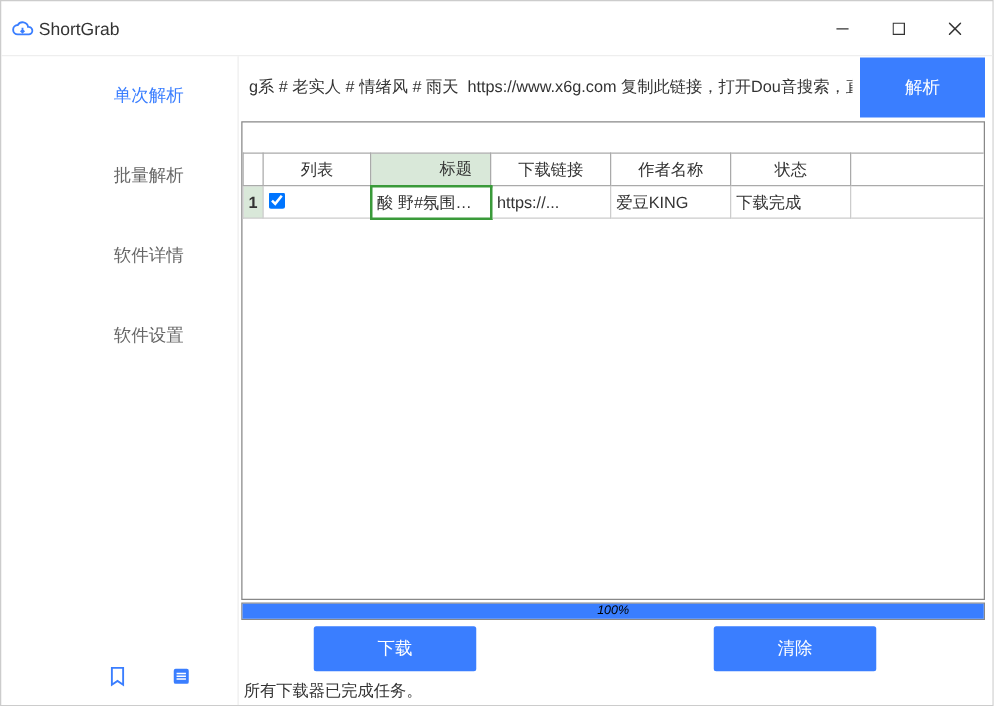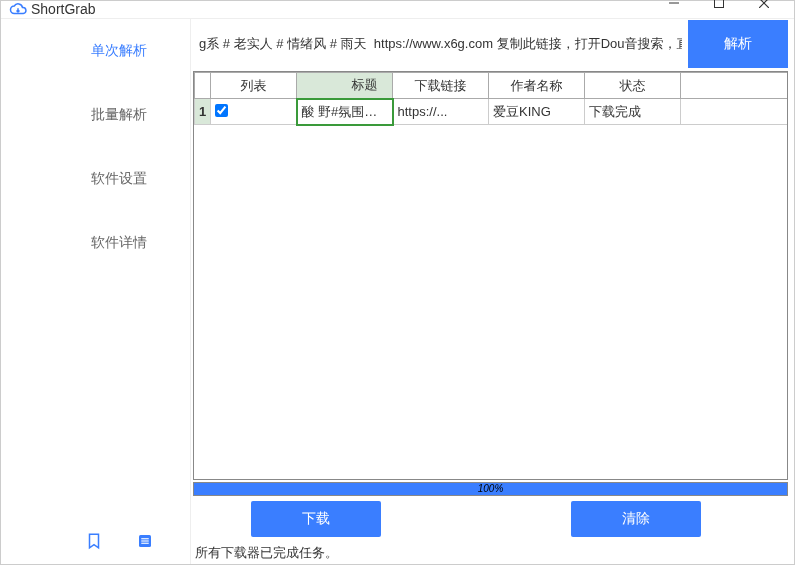--- a/index.html
+++ b/index.html
@@ -1,35 +1,35 @@
 <!DOCTYPE html>
 <html><head>
 <meta charset="utf-8">
 <style>
 * { margin: 0; padding: 0; box-sizing: border-box; }
 body { font-family: "Microsoft YaHei", sans-serif; font-size: 13px; background: #fff; overflow: hidden; }
 .window { width: 795px; height: 565px; border: 1px solid #ccc; display: flex; flex-direction: column; }
-.titlebar { height: 18px; display: flex; align-items: flex-end; padding: 0 8px; border-bottom: 1px solid #eee; gap: 35px; }
+.titlebar { height: 44px; display: flex; align-items: center; padding: 0 8px; border-bottom: 1px solid #eee; gap: 35px; }
 .logo { display: flex; align-items: center; gap: 4px; }
 .logo svg { width: 18px; height: 18px; }
 .app-title { font-size: 14px; color: #333; }
 .win-controls { margin-left: auto; display: flex; }
 .win-btn { width: 45px; height: 30px; display: flex; align-items: center; justify-content: center; cursor: pointer; }
 .content { flex: 1; display: flex; min-height: 0; }
 .sidebar { width: 190px; display: flex; flex-direction: column; border-right: 1px solid #eee; padding-left: 48px; }
 .sidebar-item { height: 64px; display: flex; align-items: center; padding-left: 42px; color: #666; cursor: pointer; font-size: 14px; }
 .sidebar-item.active { color: #3a7eff; }
 .sidebar-bottom { margin-top: auto; display: flex; justify-content: space-between; padding: 14px 36px; }
 .sb-icon { width: 18px; height: 18px; cursor: pointer; color: #3a7eff; }
 .main { flex: 1; display: flex; flex-direction: column; min-width: 0; }
 .topbar { height: 50px; display: flex; align-items: center; padding: 0 6px 0 2px; }
 .url-input { flex: 1; height: 26px; border: none; background: transparent; outline: none; font-size: 13px; font-family: inherit; color: #333; padding: 0 6px; overflow: hidden; white-space: nowrap; }
 .parse-btn { width: 100px; height: 48px; background: #3a7eff; color: #ffffff; border: none; font-size: 14px; cursor: pointer; font-family: inherit; }
 .table-wrap { flex: 1; border: 1px solid #888; margin: 2px 6px 2px 2px; overflow: hidden; position: relative; }
-table { width: 100%; border-collapse: collapse; }
+table { width: 100%; border-collapse: collapse; margin-top: 24px; }
 th { height: 26px; border: 1px solid #aaa; background: #fff; font-weight: normal; text-align: center; font-size: 13px; color: #333; }
 th.selected { background: #d9e8d9; padding-left: 40px; }
 td { height: 26px; border: 1px solid #ccc; padding: 0 4px; font-size: 13px; color: #333; white-space: nowrap; overflow: hidden; text-overflow: ellipsis; }
 td.rownum { background: #d9e8d9; font-weight: bold; width: 16px; text-align: center; padding: 0; }
 td.chkcell { text-align: left; width: 86px; }
 td.title-cell { border: 2px solid #3a9a3a; }
 .progress-wrap { height: 14px; margin: 0 6px 0 2px; border: 1px solid #888; position: relative; font-style: italic; }
 .progress-fill { width: 100%; height: 100%; background: #3a7eff; }
 .progress-label { position: absolute; top: 0; left: 0; right: 0; text-align: center; font-size: 10px; line-height: 12px; color: #000; }
 .button-row { height: 46px; display: flex; align-items: center; padding: 6px 0; }
@@ -70,24 +70,24 @@
 
   <div class="content">
     <div class="sidebar">
       <div class="sidebar-item active">
           <span>单次解析</span>
         </div>
       <div class="sidebar-item">
           <span>批量解析</span>
         </div>
       <div class="sidebar-item">
-          <span>软件设置</span>
+          <span>软件详情</span>
         </div>
       <div class="sidebar-item">
-          <span>软件详情</span>
+          <span>软件设置</span>
         </div>
       <div class="sidebar-bottom">
         <svg class="sb-icon" viewBox="0 0 24 24">
             <path fill="none" stroke="currentColor" stroke-width="2" d="M6 3h12v18l-6-4-6 4V3z"></path>
           </svg>
         <svg class="sb-icon" viewBox="0 0 24 24">
             <rect x="4" y="4" width="16" height="16" rx="2" fill="currentColor"></rect>
             <line x1="7" y1="9" x2="17" y2="9" stroke="#fff" stroke-width="1.5"></line>
             <line x1="7" y1="12" x2="17" y2="12" stroke="#fff" stroke-width="1.5"></line>
             <line x1="7" y1="15" x2="17" y2="15" stroke="#fff" stroke-width="1.5"></line>

